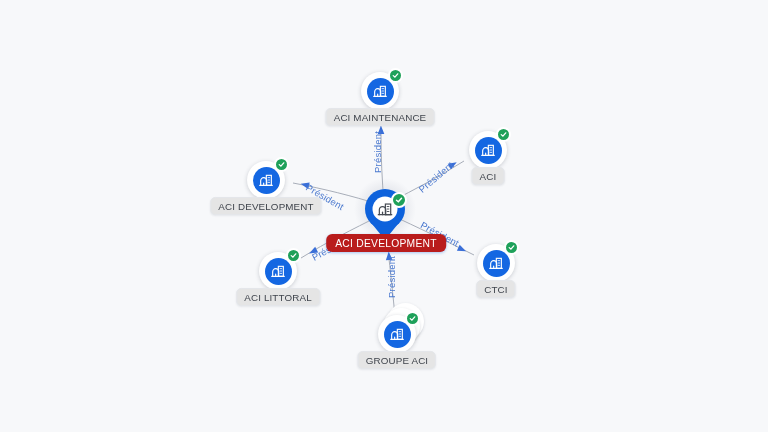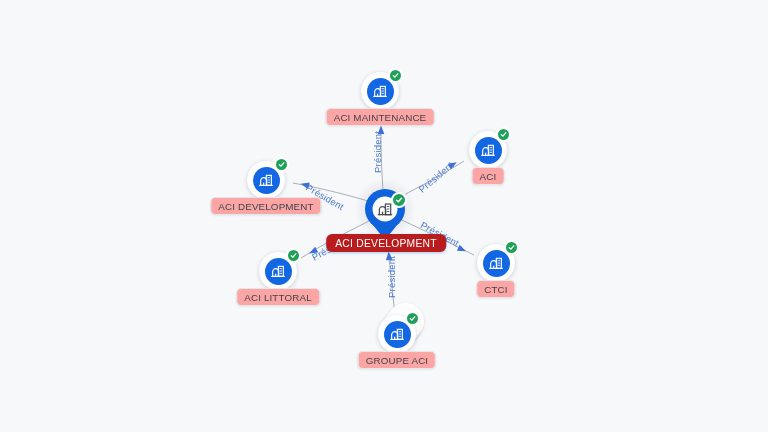--- a/index.html
+++ b/index.html
@@ -42,21 +42,21 @@
   }
   .stack{
     position:absolute;width:37px;height:37px;border-radius:50%;background:#fff;
     box-shadow:0 1px 3px rgba(40,50,70,.18);
   }
   .stack.s1{left:-14px;top:-26px;}
   .stack.s2{left:-10px;top:-31px;}
 
   .pill{
     position:absolute;top:17px;left:0;transform:translateX(-50%);
-    background:#fca5a5;border:1px solid #e4e6ea;border-radius:5px;
+    background:#e5e5e5;border:1px solid #e4e6ea;border-radius:5px;
     padding:2.5px 7px;font-size:9.8px;color:#3f444c;letter-spacing:.15px;
     white-space:nowrap;box-shadow:0 1px 2px rgba(30,40,60,.08);
   }
 
   
   .center-node{position:absolute;left:385px;top:209px;width:0;height:0;z-index:5;cursor:pointer;}
   .pin{position:absolute;left:-22px;top:-21px;}
   .pin-badge{
     position:absolute;left:6px;top:-17px;width:16px;height:16px;border-radius:50%;
     background:#1fa15a;border:2px solid #fff;box-sizing:border-box;

